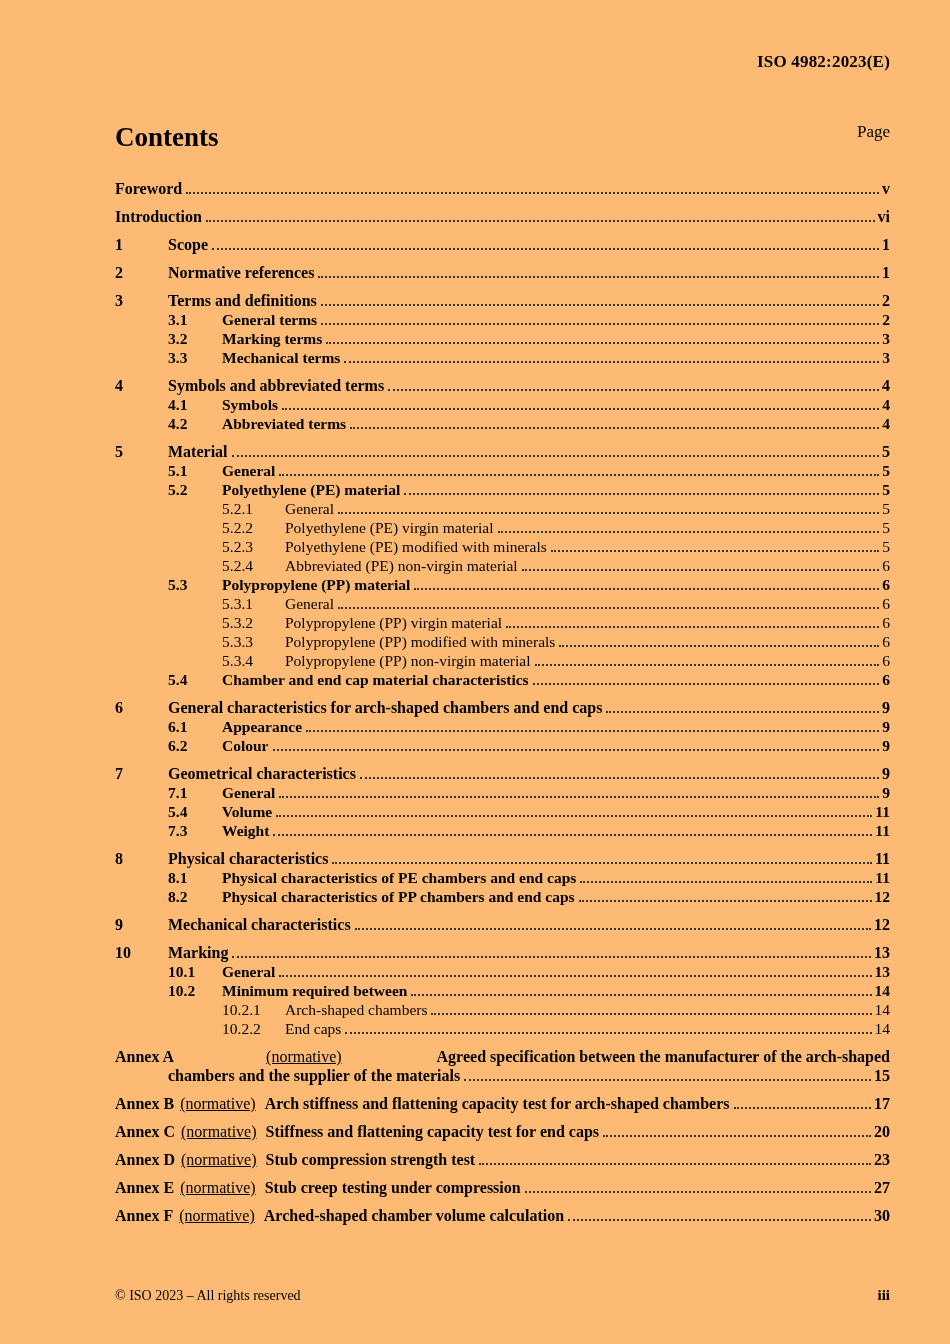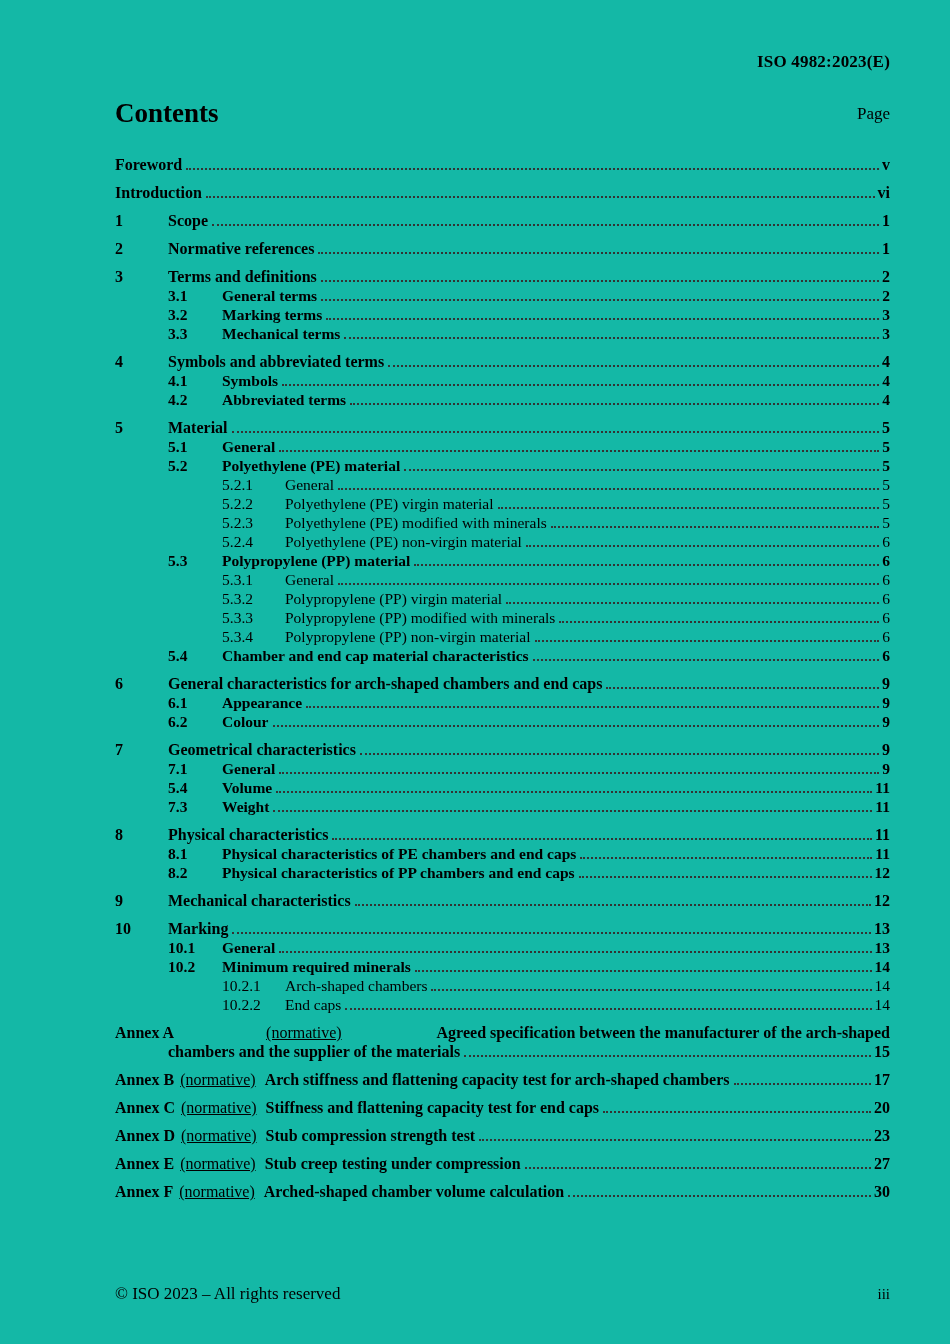--- a/index.html
+++ b/index.html
@@ -2,34 +2,34 @@
 <html><head>
 <meta charset="utf-8">
 <style>
   * { box-sizing: border-box; }
   html, body { margin: 0; padding: 0; background: #ffffff; }
   .page {
     position: relative;
     width: 950px;
     height: 1344px;
     margin: 0 auto;
-    background: #14b8a6;
+    background: #fdba74;
     font-family: "Liberation Serif", serif;
     color: #000000;
     padding: 52px 60px 0 115px;
     overflow: hidden;
   }
   .doc-header { text-align: right; }
   .doc-ref { font-weight: bold; font-size: 17px; letter-spacing: 0.2px; }
 
   .contents-head {
     display: flex;
     justify-content: space-between;
-    align-items: center;
-    margin-top: 26px;
+    align-items: flex-start;
+    margin-top: 50px;
   }
   .contents-title { margin: 0; font-size: 27px; font-weight: bold; }
   .page-label { font-size: 17px; font-weight: normal; }
 
   .toc { margin-top: 26px; }
   .toc-row {
     display: flex;
     align-items: baseline;
     font-size: 15.5px;
     line-height: 19px;
@@ -60,22 +60,22 @@
 
   .page-footer {
     position: absolute;
     left: 115px;
     right: 60px;
     bottom: 40px;
     display: flex;
     justify-content: space-between;
     align-items: baseline;
   }
-  .copyright { font-size: 17px; }
-  .folio { font-weight: normal; font-size: 15px; }
+  .copyright { font-size: 14px; }
+  .folio { font-weight: bold; font-size: 15px; }
 </style>
 </head>
 <body>
 
 <div class="page">
 
   <header class="doc-header">
     <span class="doc-ref">ISO 4982:2023(E)</span>
   </header>
 
@@ -180,21 +180,21 @@
         <span class="pagenum">5</span>
       </div>
       <div class="toc-row l3">
         <span class="num">5.2.3</span>
         <span class="label">Polyethylene (PE) modified with minerals</span>
         <span class="leader"></span>
         <span class="pagenum">5</span>
       </div>
       <div class="toc-row l3">
         <span class="num">5.2.4</span>
-        <span class="label">Polyethylene (PE) non-virgin material</span>
+        <span class="label">Abbreviated (PE) non-virgin material</span>
         <span class="leader"></span>
         <span class="pagenum">6</span>
       </div>
       <div class="toc-row l2">
         <span class="num">5.3</span>
         <span class="label">Polypropylene (PP) material</span>
         <span class="leader"></span>
         <span class="pagenum">6</span>
       </div>
       <div class="toc-row l3">
@@ -300,21 +300,21 @@
         <span class="pagenum">13</span>
       </div>
       <div class="toc-row l2">
         <span class="num">10.1</span>
         <span class="label">General</span>
         <span class="leader"></span>
         <span class="pagenum">13</span>
       </div>
       <div class="toc-row l2">
         <span class="num">10.2</span>
-        <span class="label">Minimum required minerals</span>
+        <span class="label">Minimum required between</span>
         <span class="leader"></span>
         <span class="pagenum">14</span>
       </div>
       <div class="toc-row l3">
         <span class="num">10.2.1</span>
         <span class="label">Arch-shaped chambers</span>
         <span class="leader"></span>
         <span class="pagenum">14</span>
       </div>
       <div class="toc-row l3">

